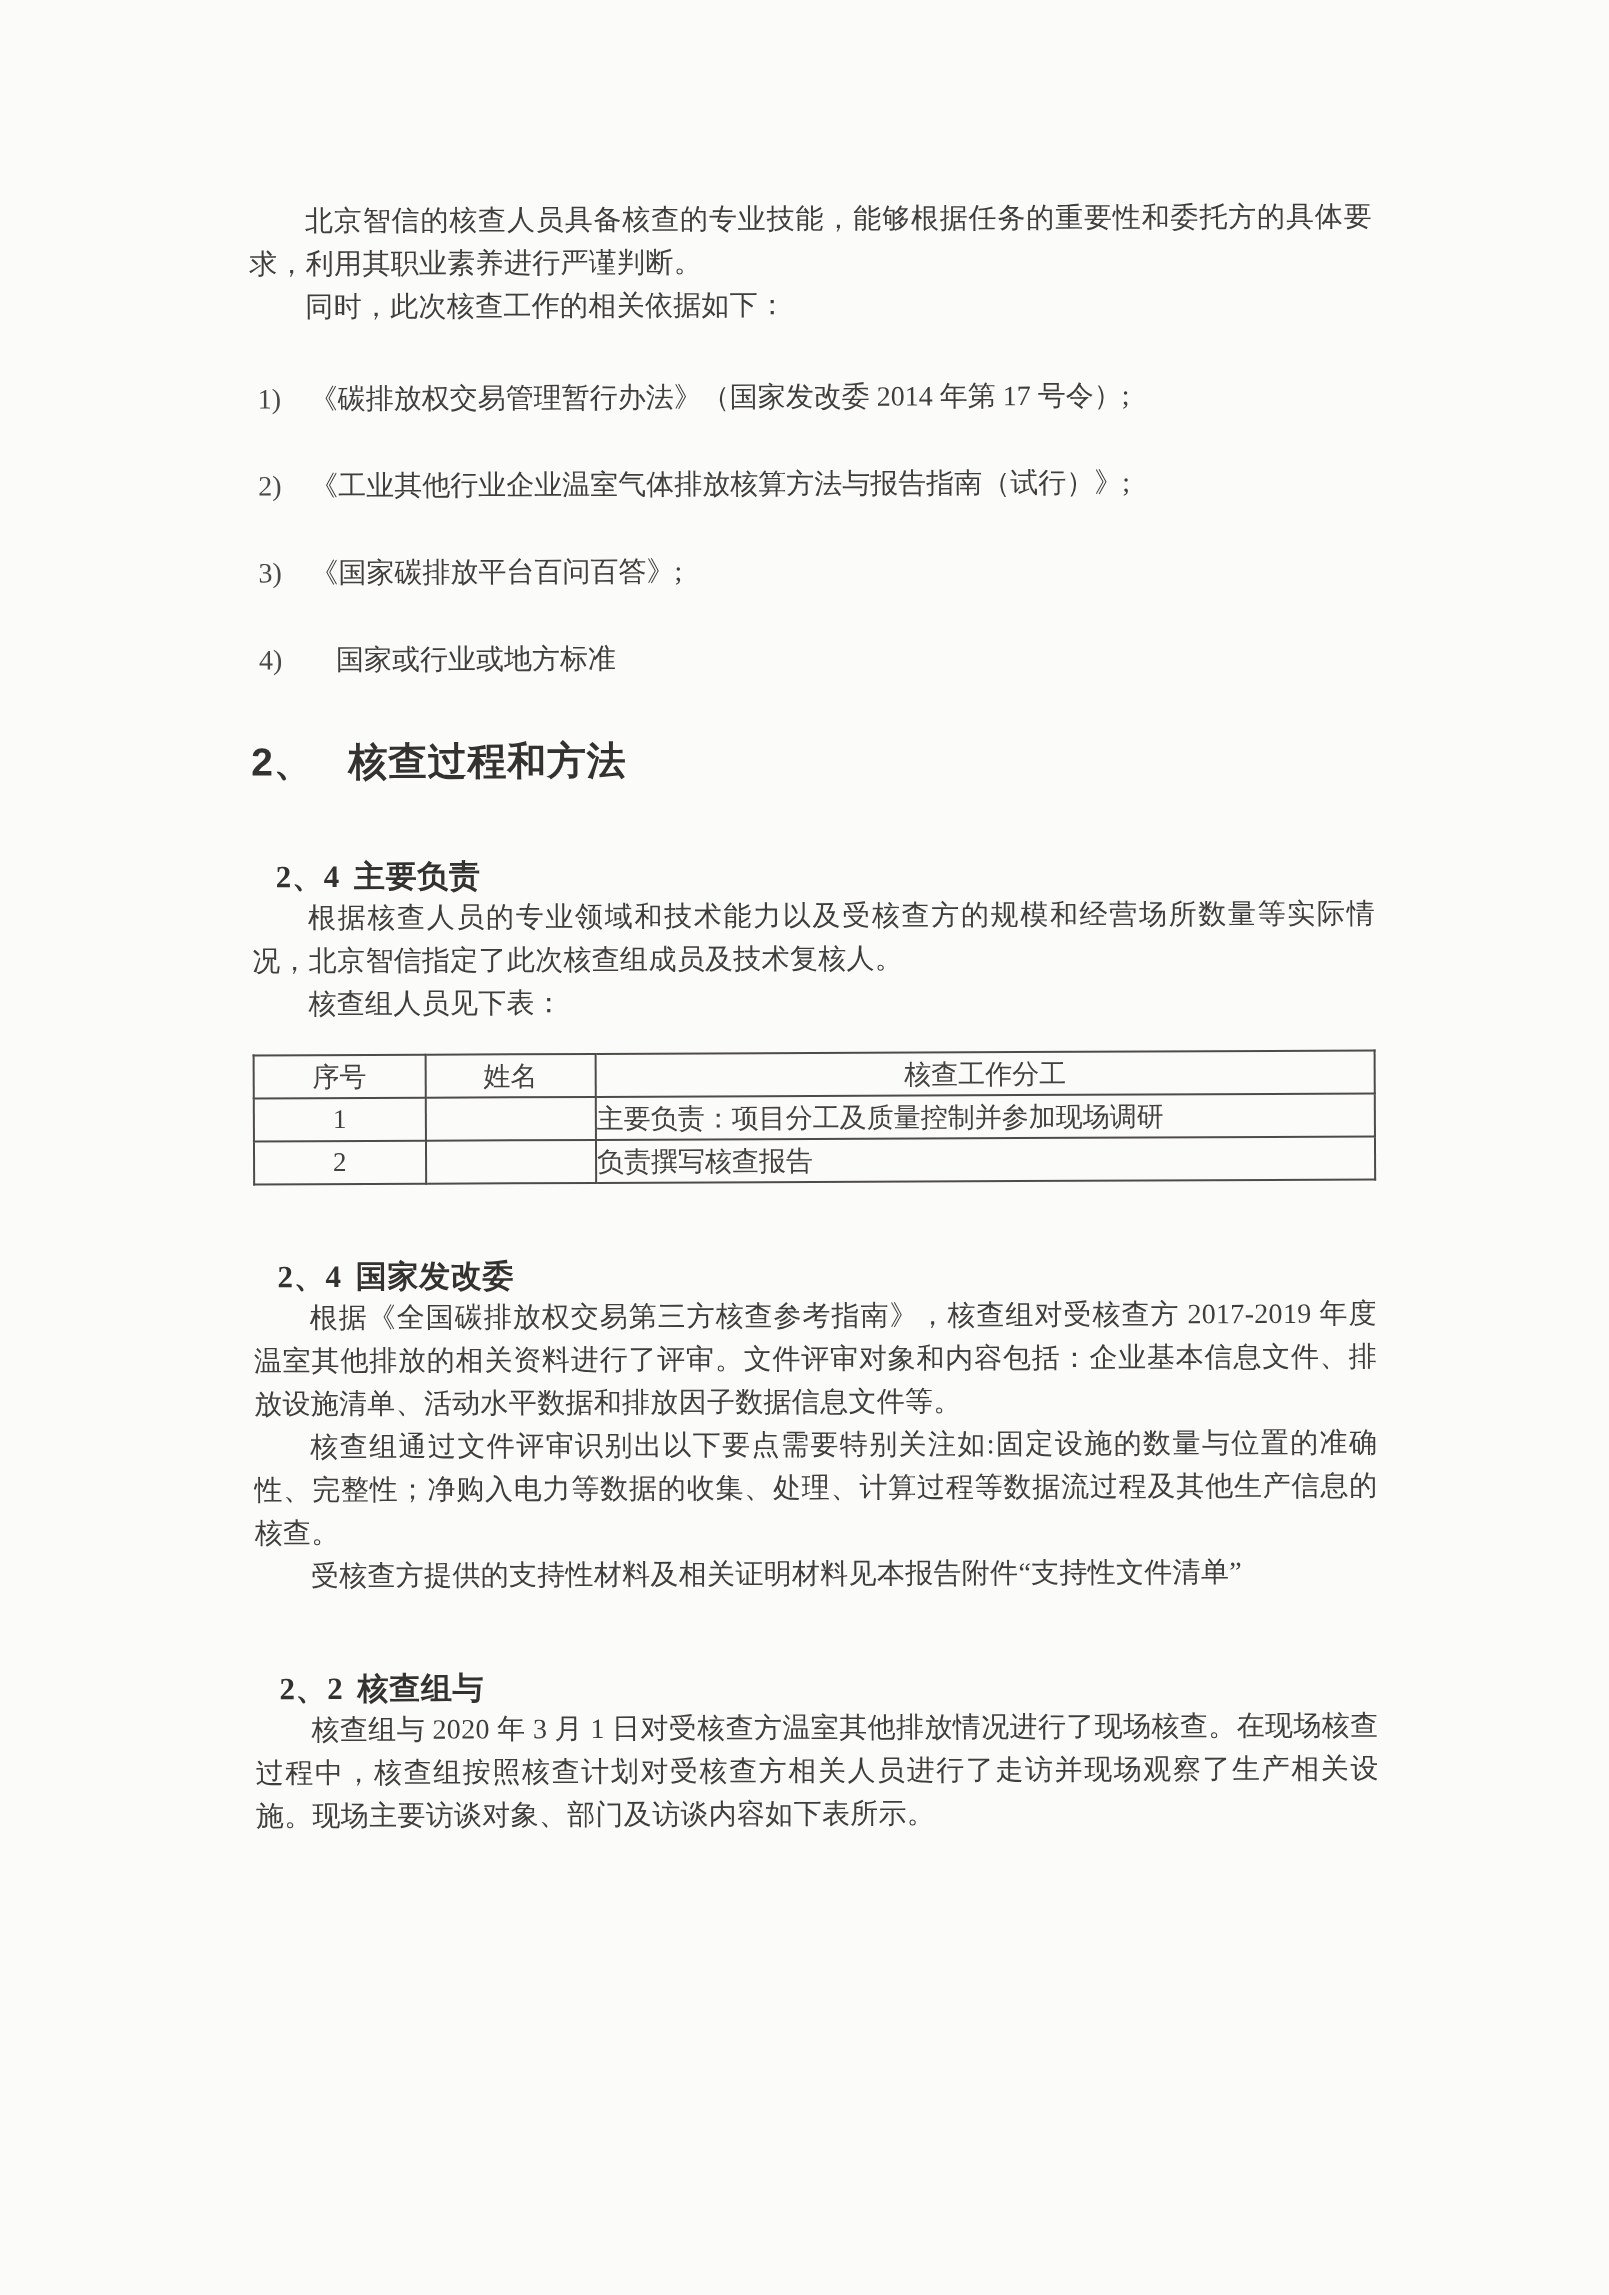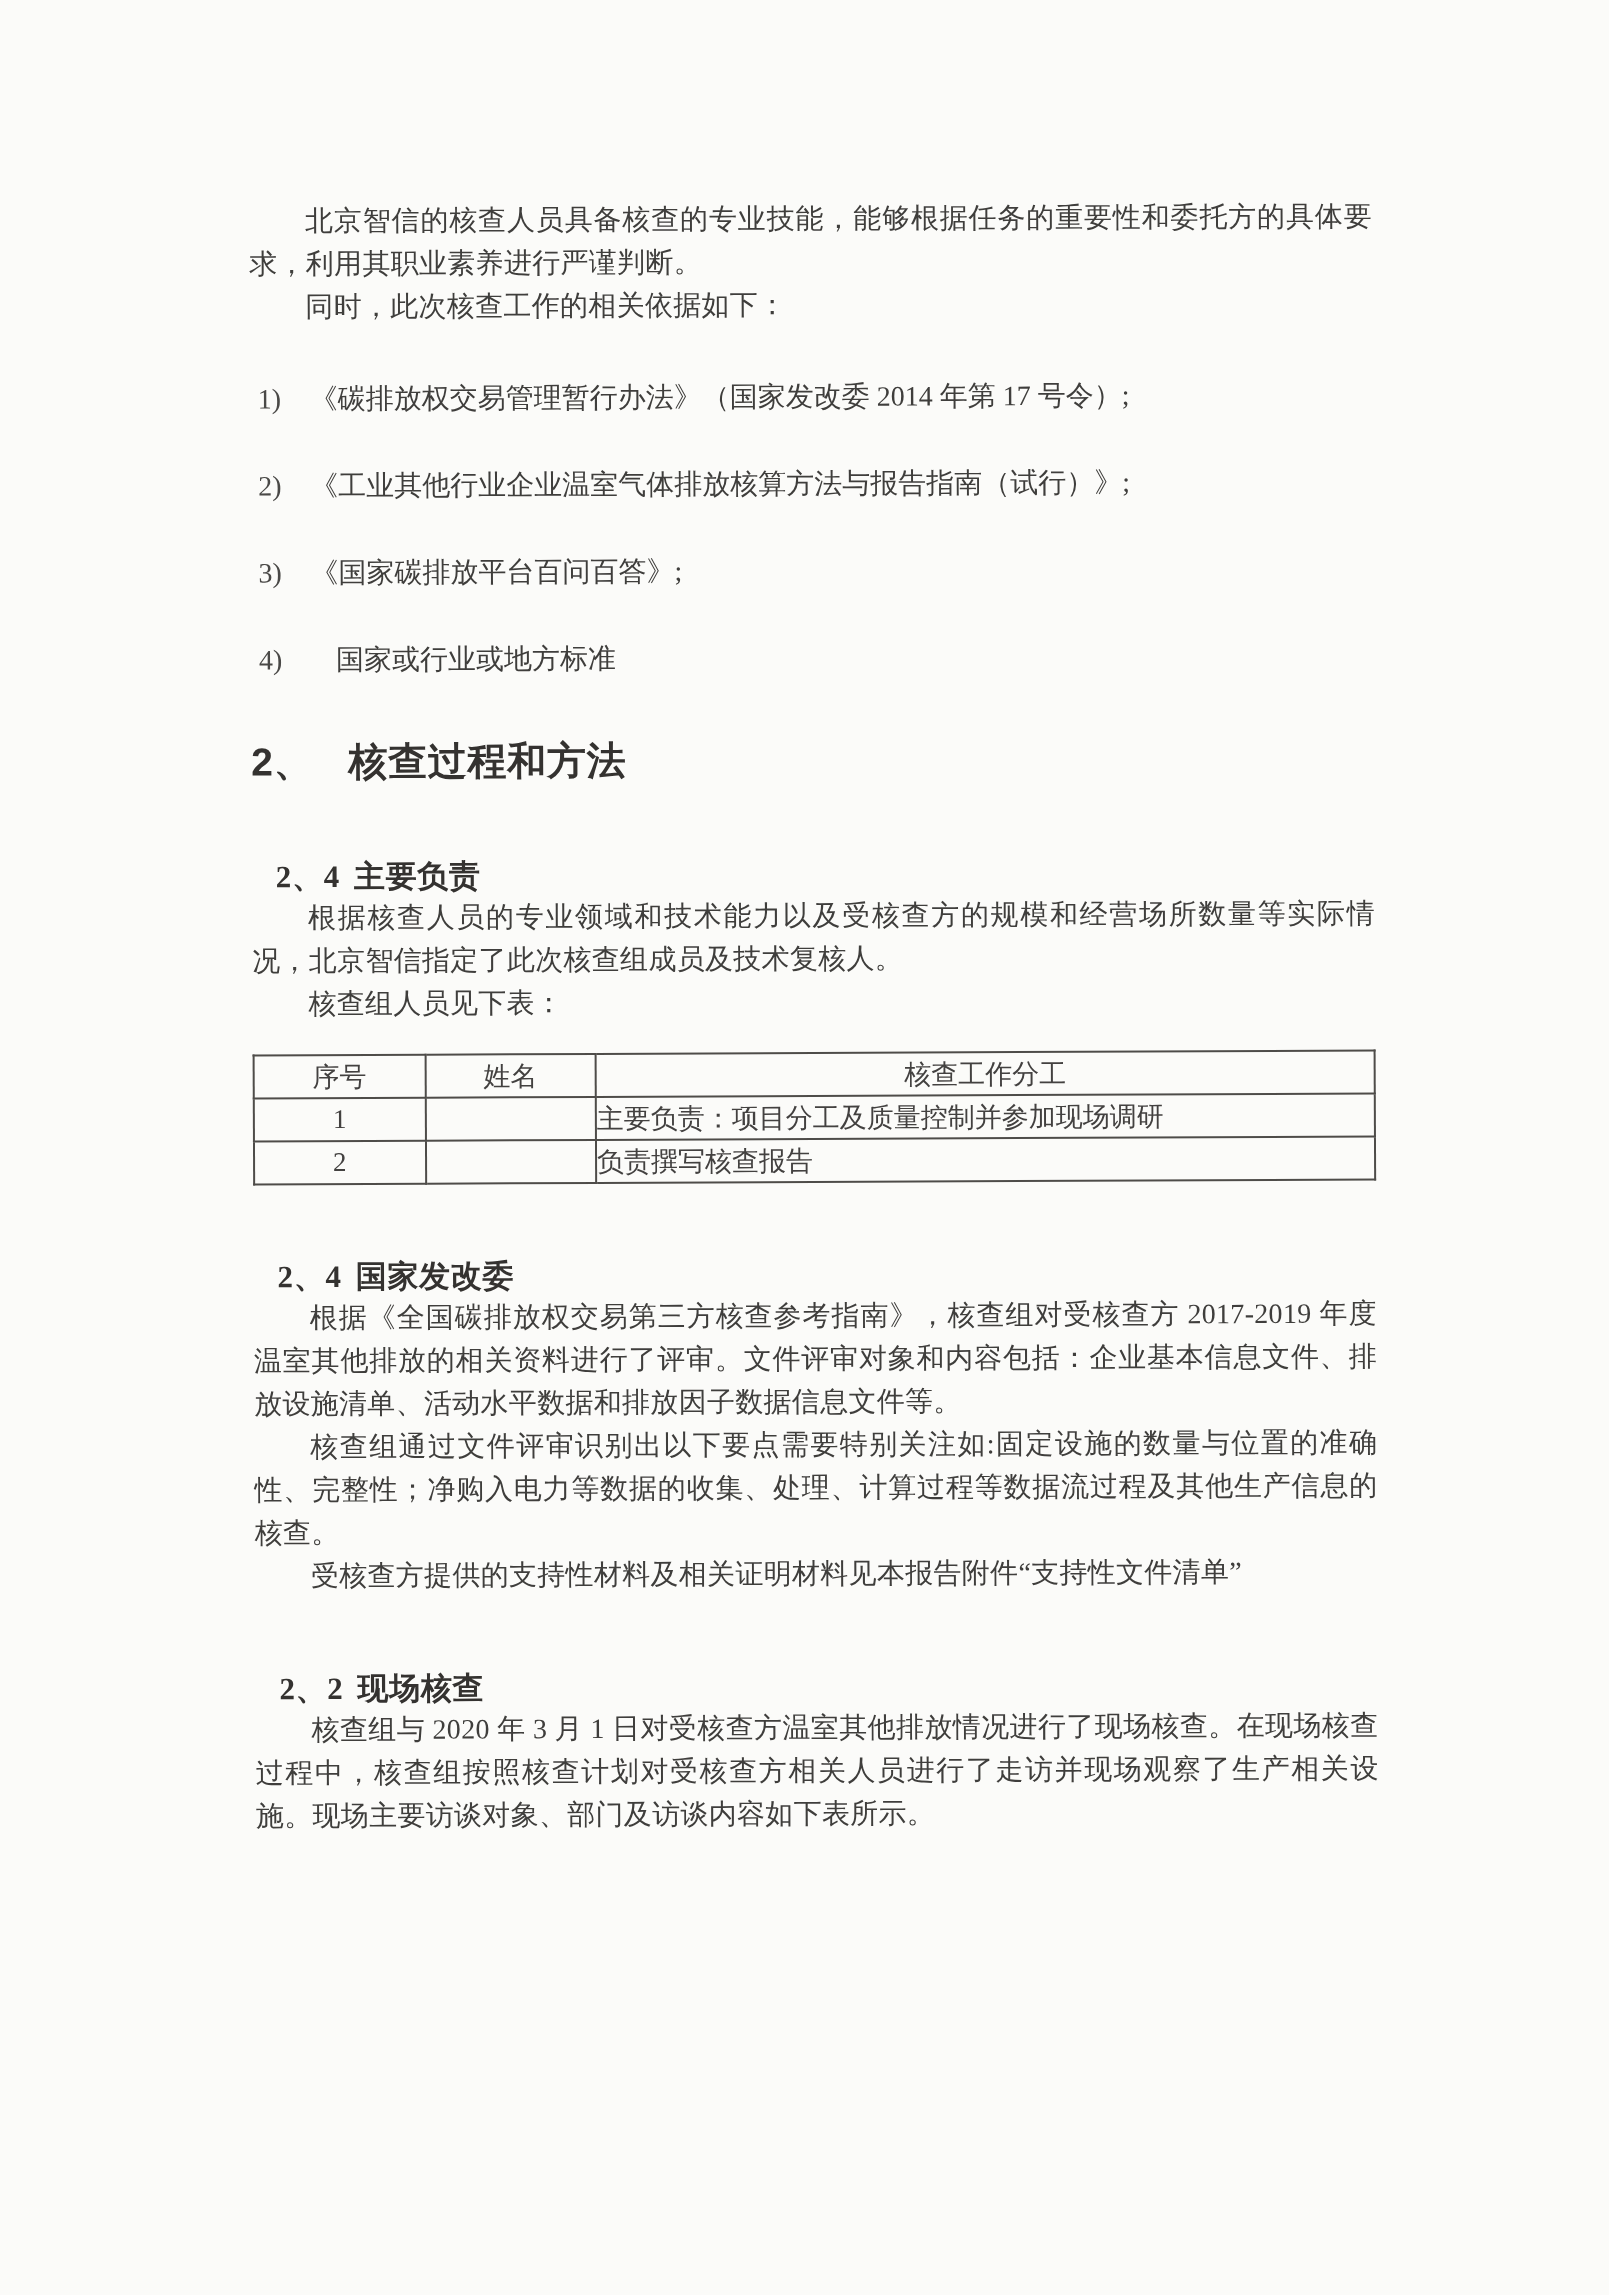--- a/index.html
+++ b/index.html
@@ -180,20 +180,20 @@
       <span class="sec-num">2、4</span><span>国家发改委</span>
     </h2>
 
     <p class="body-text indent after-h2 para-block">根据《全国碳排放权交易第三方核查参考指南》，核查组对受核查方 2017-2019 年度温室其他排放的相关资料进行了评审。文件评审对象和内容包括：企业基本信息文件、排放设施清单、活动水平数据和排放因子数据信息文件等。</p>
 
     <p class="body-text indent para-block">核查组通过文件评审识别出以下要点需要特别关注如:固定设施的数量与位置的准确性、完整性；净购入电力等数据的收集、处理、计算过程等数据流过程及其他生产信息的核查。</p>
 
     <p class="body-text indent para-block">受核查方提供的支持性材料及相关证明材料见本报告附件“支持性文件清单”</p>
 
     <h2 class="sec-h2 sec26-h2">
-      <span class="sec-num">2、2</span><span>现场核查</span>
+      <span class="sec-num">2、2</span><span>核查组与</span>
     </h2>
 
     <p class="body-text indent after-h2">核查组与 2020 年 3 月 1 日对受核查方温室其他排放情况进行了现场核查。在现场核查过程中，核查组按照核查计划对受核查方相关人员进行了走访并现场观察了生产相关设施。现场主要访谈对象、部门及访谈内容如下表所示。</p>
 
   </div>
 </div>
 
 
 </body></html>

